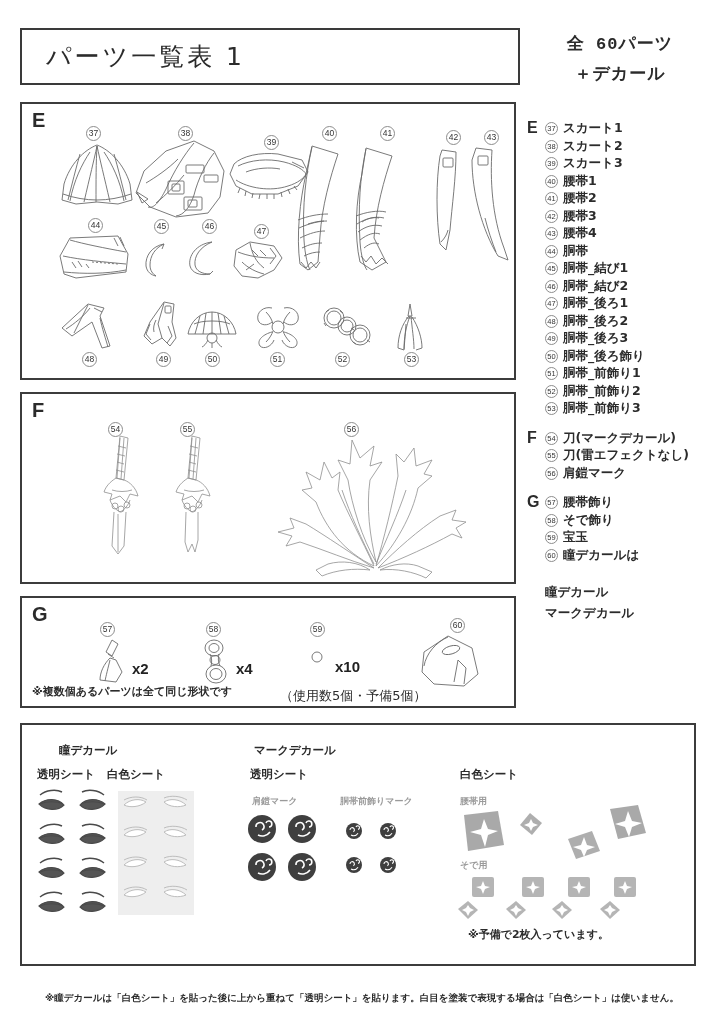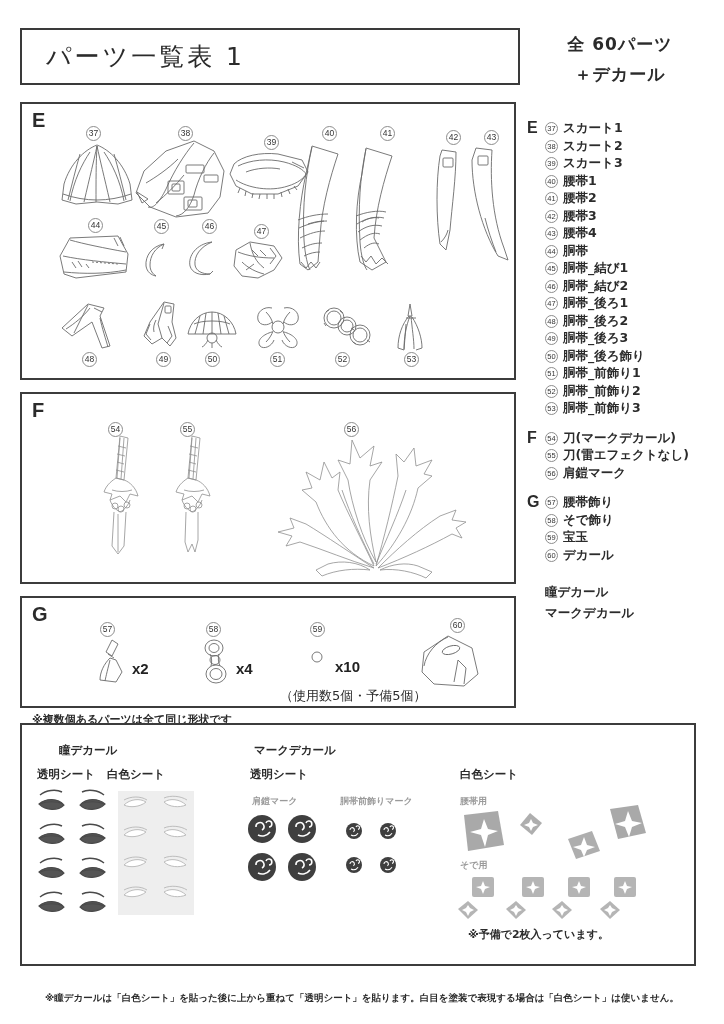--- a/index.html
+++ b/index.html
@@ -16,21 +16,21 @@
 
   
   .title-box{
     position:absolute; left:20px; top:28px; width:500px; height:57px;
     border:2px solid #3a3a3a; background:#fff;
     display:flex; align-items:center; padding-left:24px;
   }
   .title-text{ font-size:25px; letter-spacing:3px; color:#2b2b2b; }
   .total-wrap{
     position:absolute; left:530px; top:30px; width:180px;
-    text-align:center; line-height:1.75;
+    text-align:center; line-height:1.75;font-family:Liberation Mono, monospace;
   }
   .total-main{ font-size:17px; font-weight:bold; letter-spacing:1px; }
   .total-sub{ font-size:17px; font-weight:bold; letter-spacing:1px; }
 
   
   .panel{
     position:absolute; border:2px solid #3c3c3c; background:#fff;
   }
   #panel-e{ left:20px; top:102px; width:496px; height:278px; }
   #panel-f{ left:20px; top:392px; width:496px; height:192px; }
@@ -415,21 +415,21 @@
     <div class="part" style="left:392px; top:36px;">
       <svg width="70" height="56" viewBox="0 0 70 56" fill="none" stroke="#6b6b6b" stroke-width="0.9">
         <path d="M34 2 L58 14 L64 40 L50 52 L20 50 L8 38 L10 18 Z"></path>
         <path d="M34 3 C22 8 12 20 10 32"></path>
         <ellipse cx="37" cy="16" rx="9" ry="4" transform="rotate(-16 37 16)"></ellipse>
         <path d="M44 26 L52 34 L50 50"></path>
         <path d="M44 26 L40 48"></path>
       </svg>
     </div>
 
-    <div class="note-small" style="left:10px; top:86px;margin-top:28px;">※複数個あるパーツは全て同じ形状です</div>
+    <div class="note-small" style="left:10px; top:86px;">※複数個あるパーツは全て同じ形状です</div>
   </div>
 
   <div class="list">
 
     <div class="group">
       <div class="group-letter">E</div>
       <div class="group-items">
         <div class="litem">
             <span class="lnum">37</span>
             <span class="llabel">スカート1</span>
@@ -529,21 +529,21 @@
         <div class="litem">
             <span class="lnum">58</span>
             <span class="llabel">そで飾り</span>
           </div>
         <div class="litem">
             <span class="lnum">59</span>
             <span class="llabel">宝玉</span>
           </div>
         <div class="litem">
             <span class="lnum">60</span>
-            <span class="llabel">デカール</span>
+            <span class="llabel">瞳デカールは</span>
           </div>
       </div>
     </div>
 
     <div style="height:8px"></div>
     <div class="extra-line">瞳デカール</div>
     <div class="extra-line">マークデカール</div>
   </div>
 
   <div class="panel" id="panel-decal">

